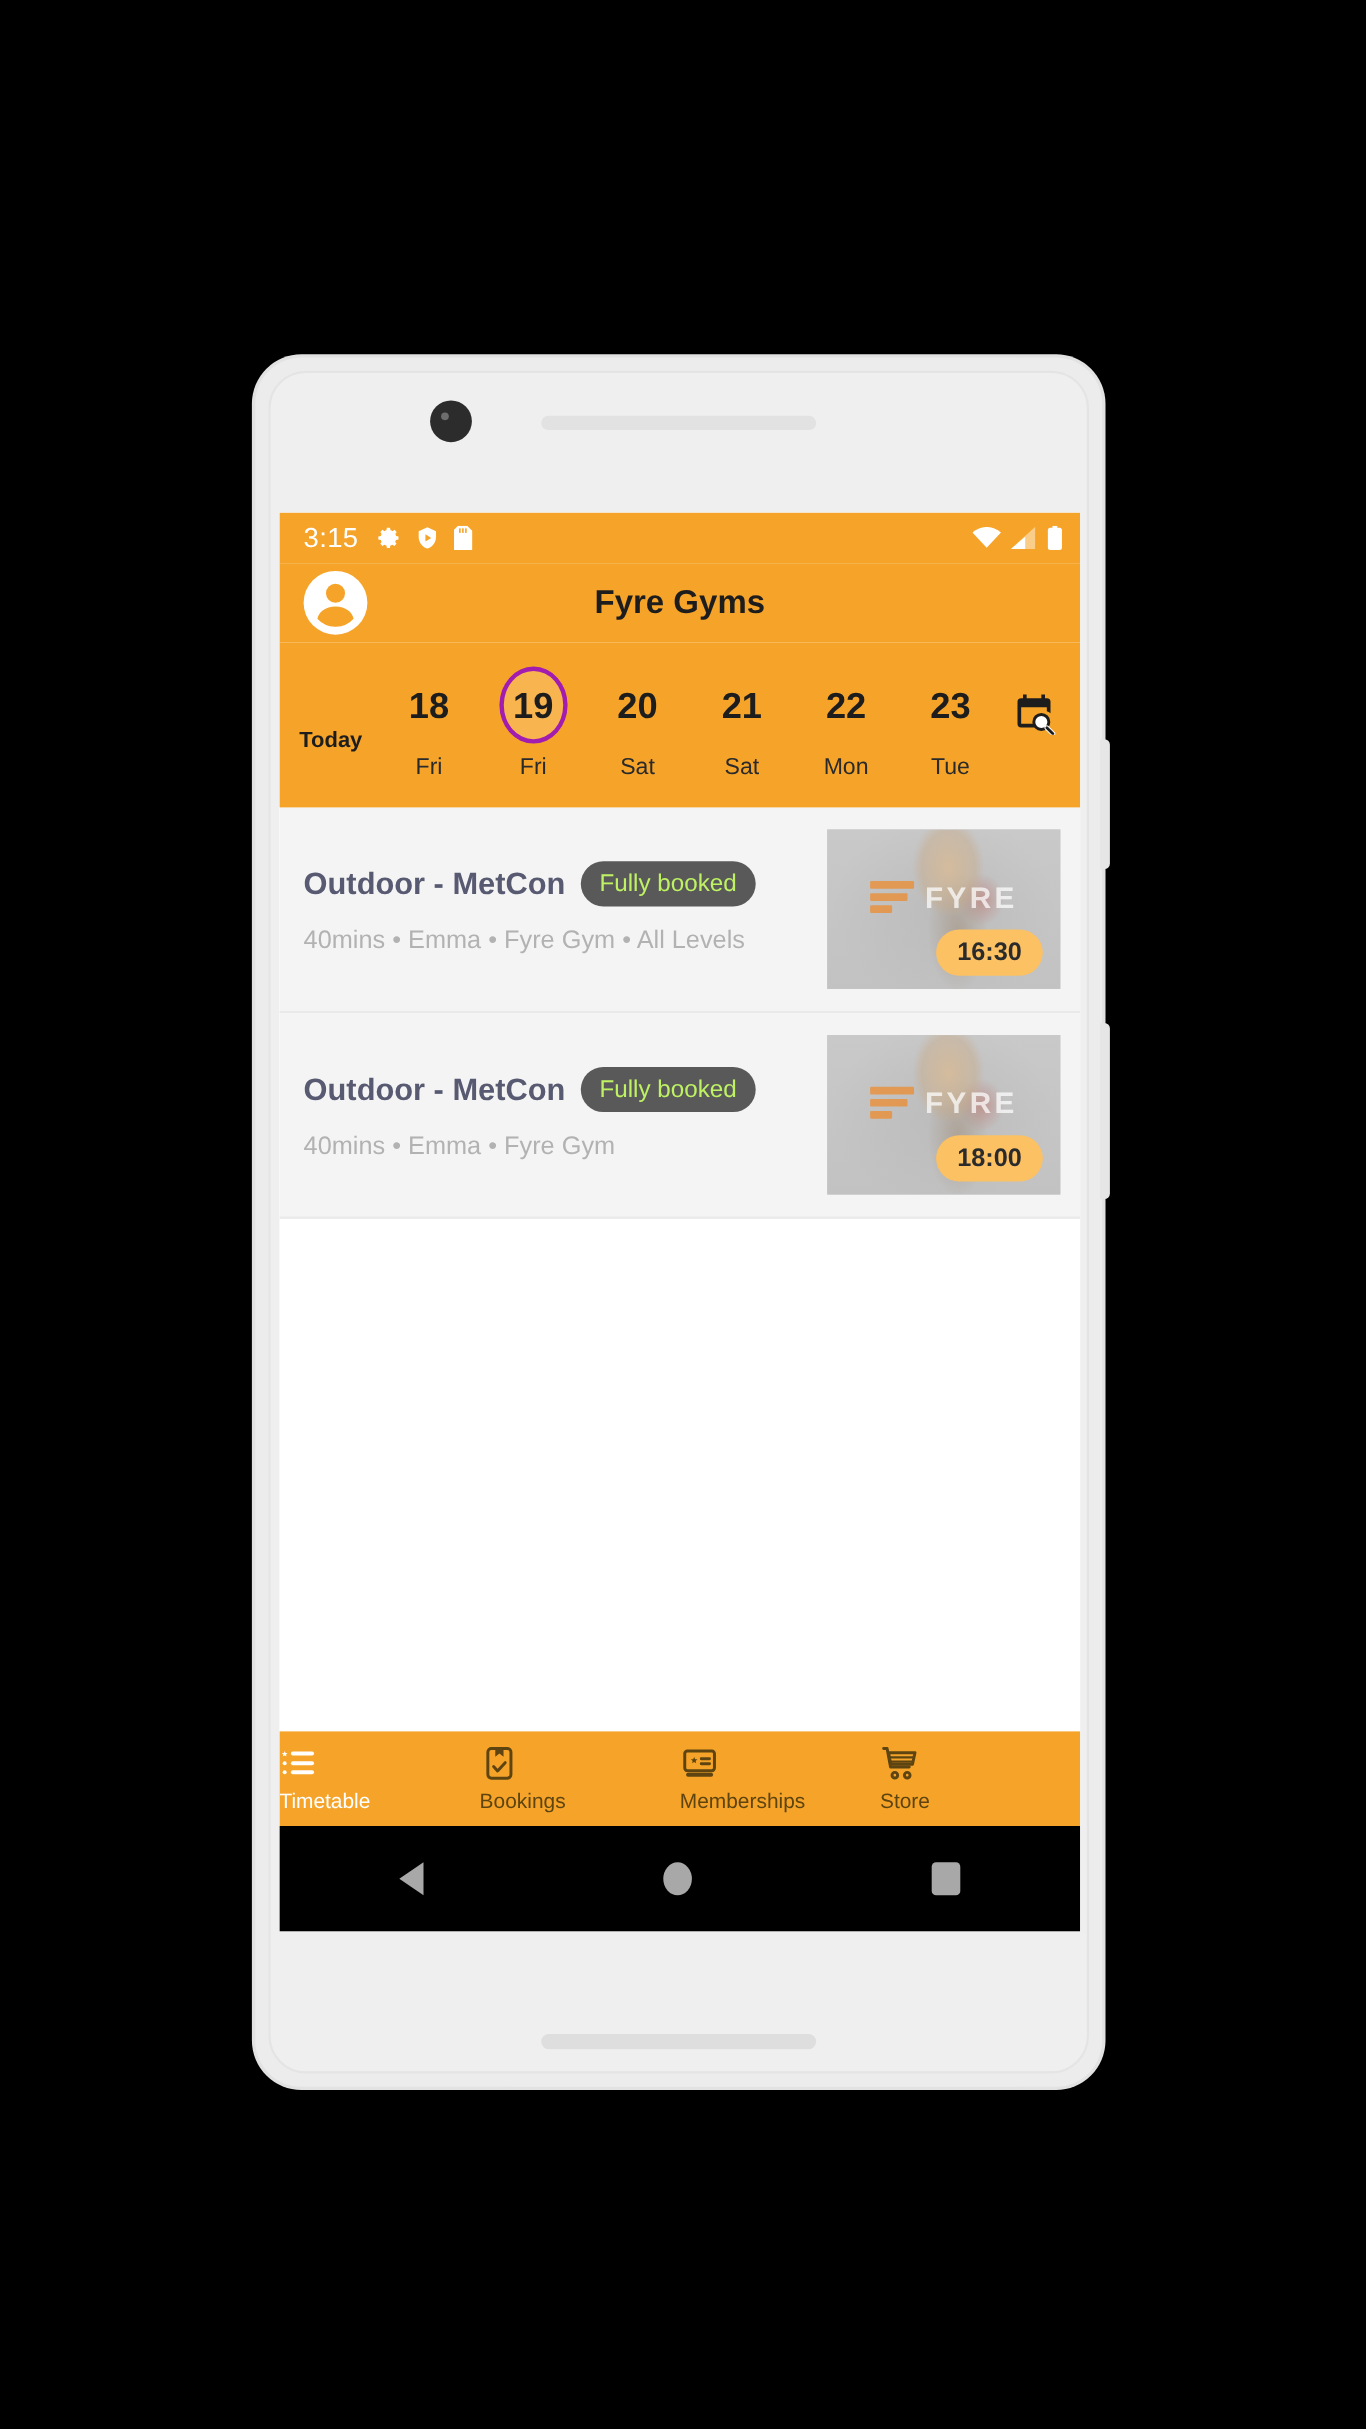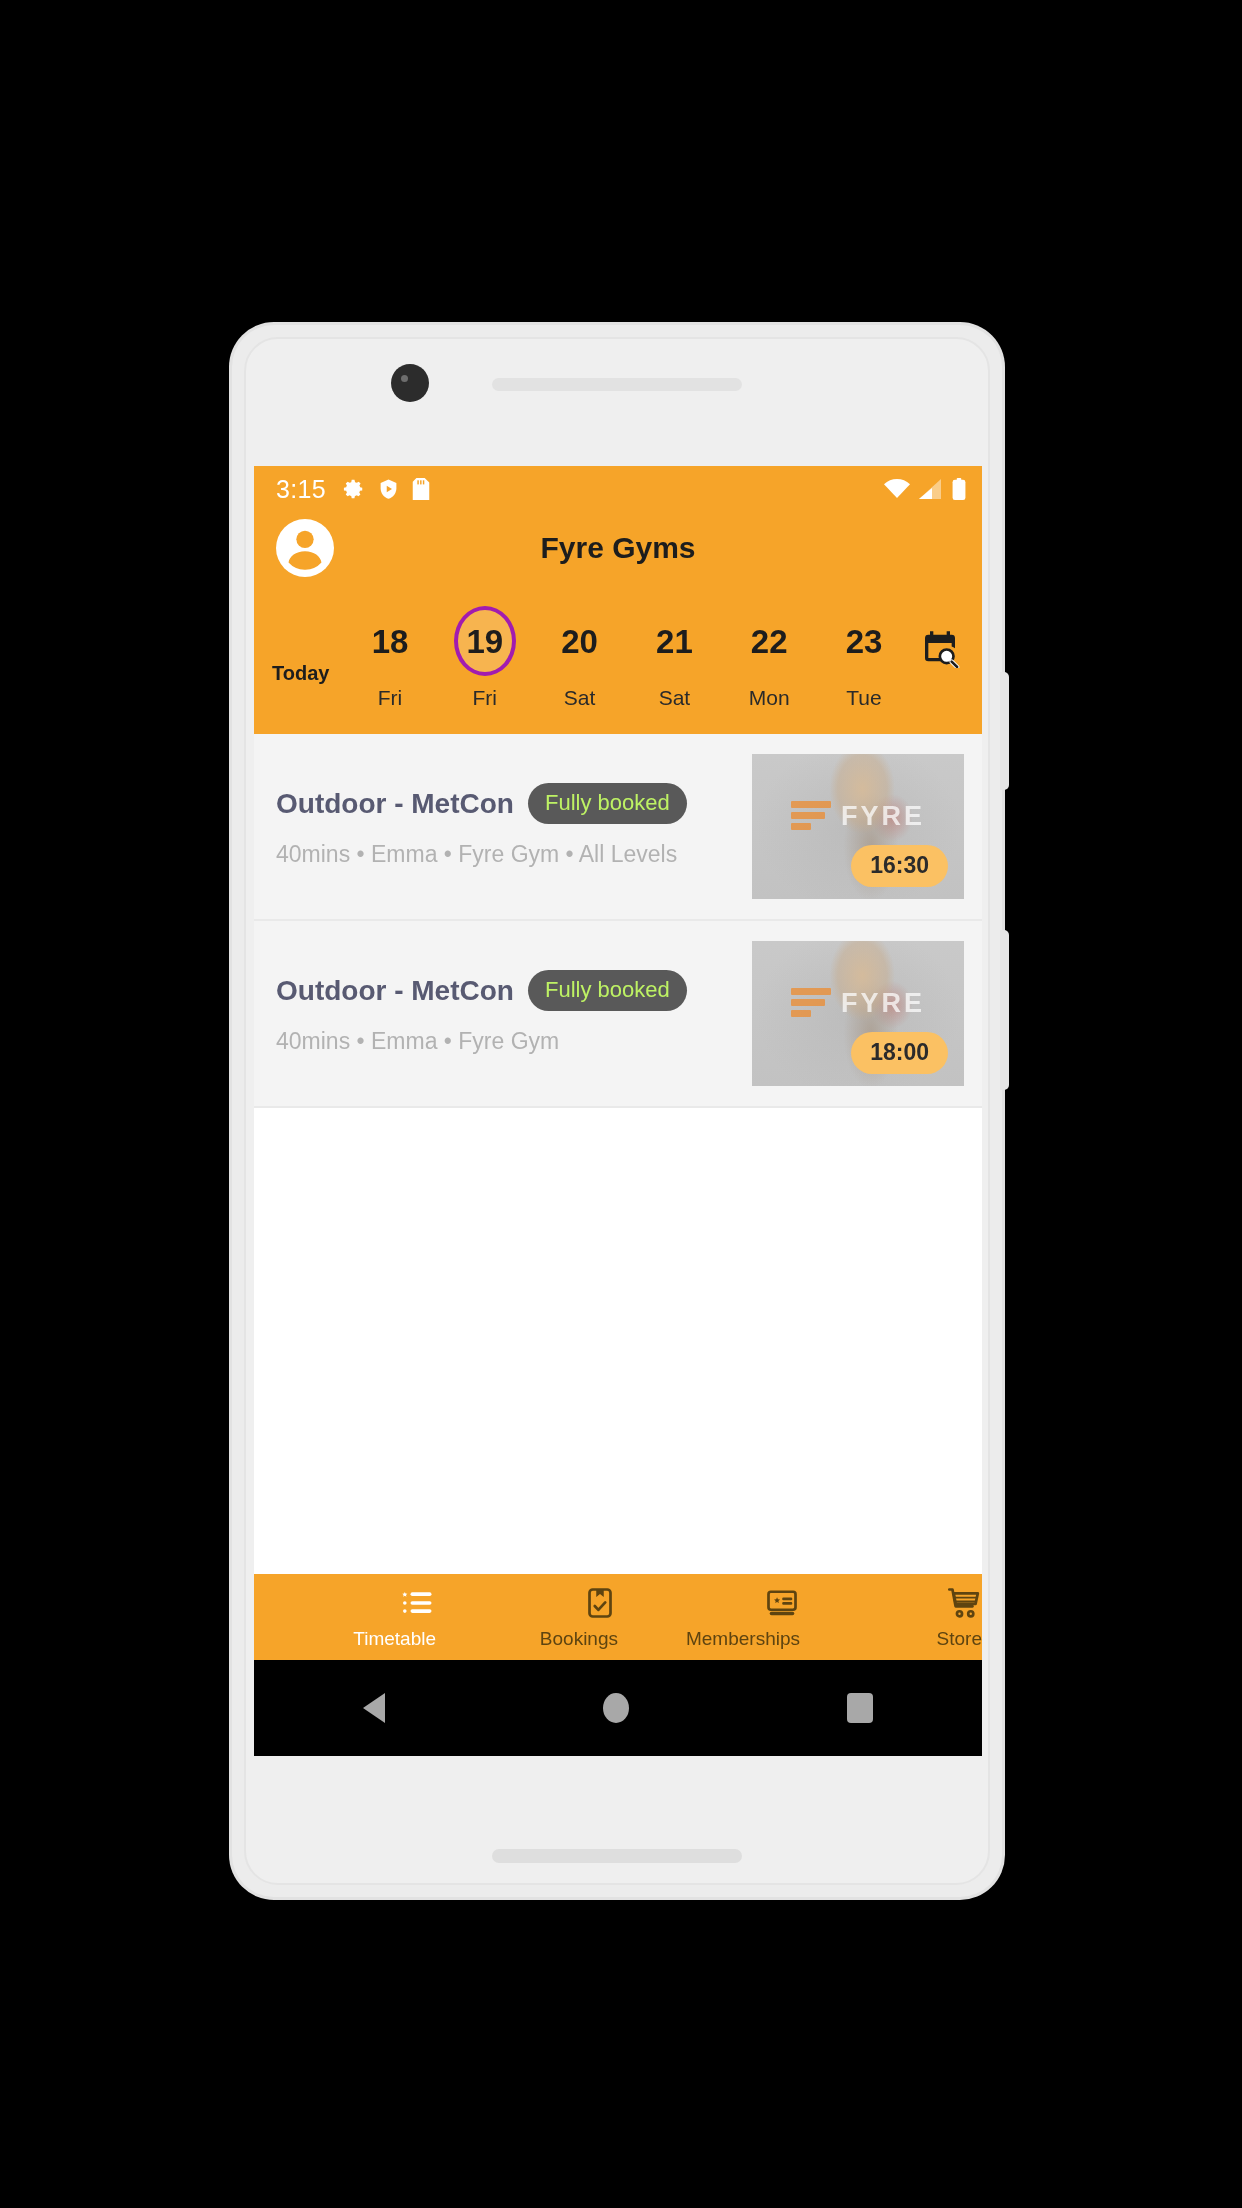--- a/index.html
+++ b/index.html
@@ -315,21 +315,21 @@
     bottom: 96px;
     height: 86px;
     background: #f6a429;
     display: flex;
     align-items: center;
   }
   .nav-item {
     flex: 1;
     display: flex;
     flex-direction: column;
-    align-items: flex-end;
+    align-items: flex-start;
     gap: 7px;
     color: #5e4410;
   }
   .nav-item.active { color: #ffffff; }
   .nav-label { font-size: 19px; }
   .nav-item svg { display: block; }
 
   
   #system-nav {
     position: absolute;

